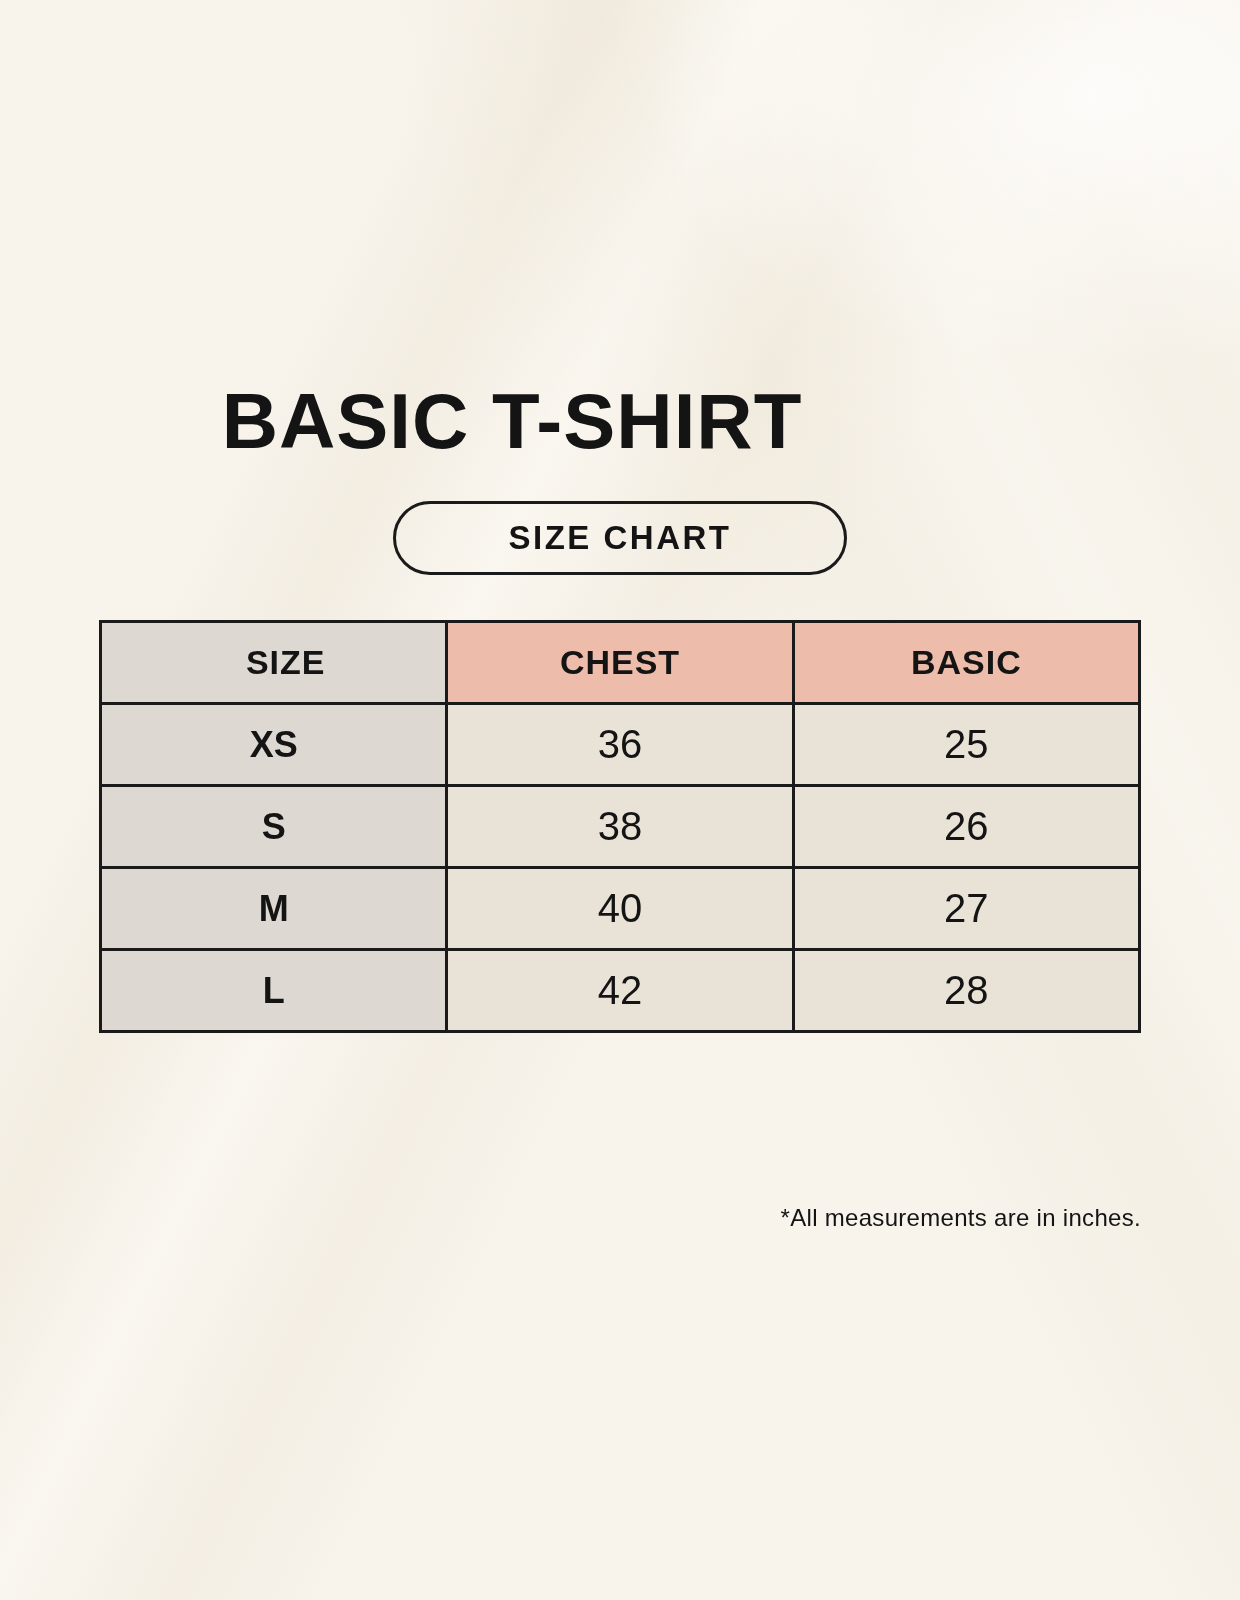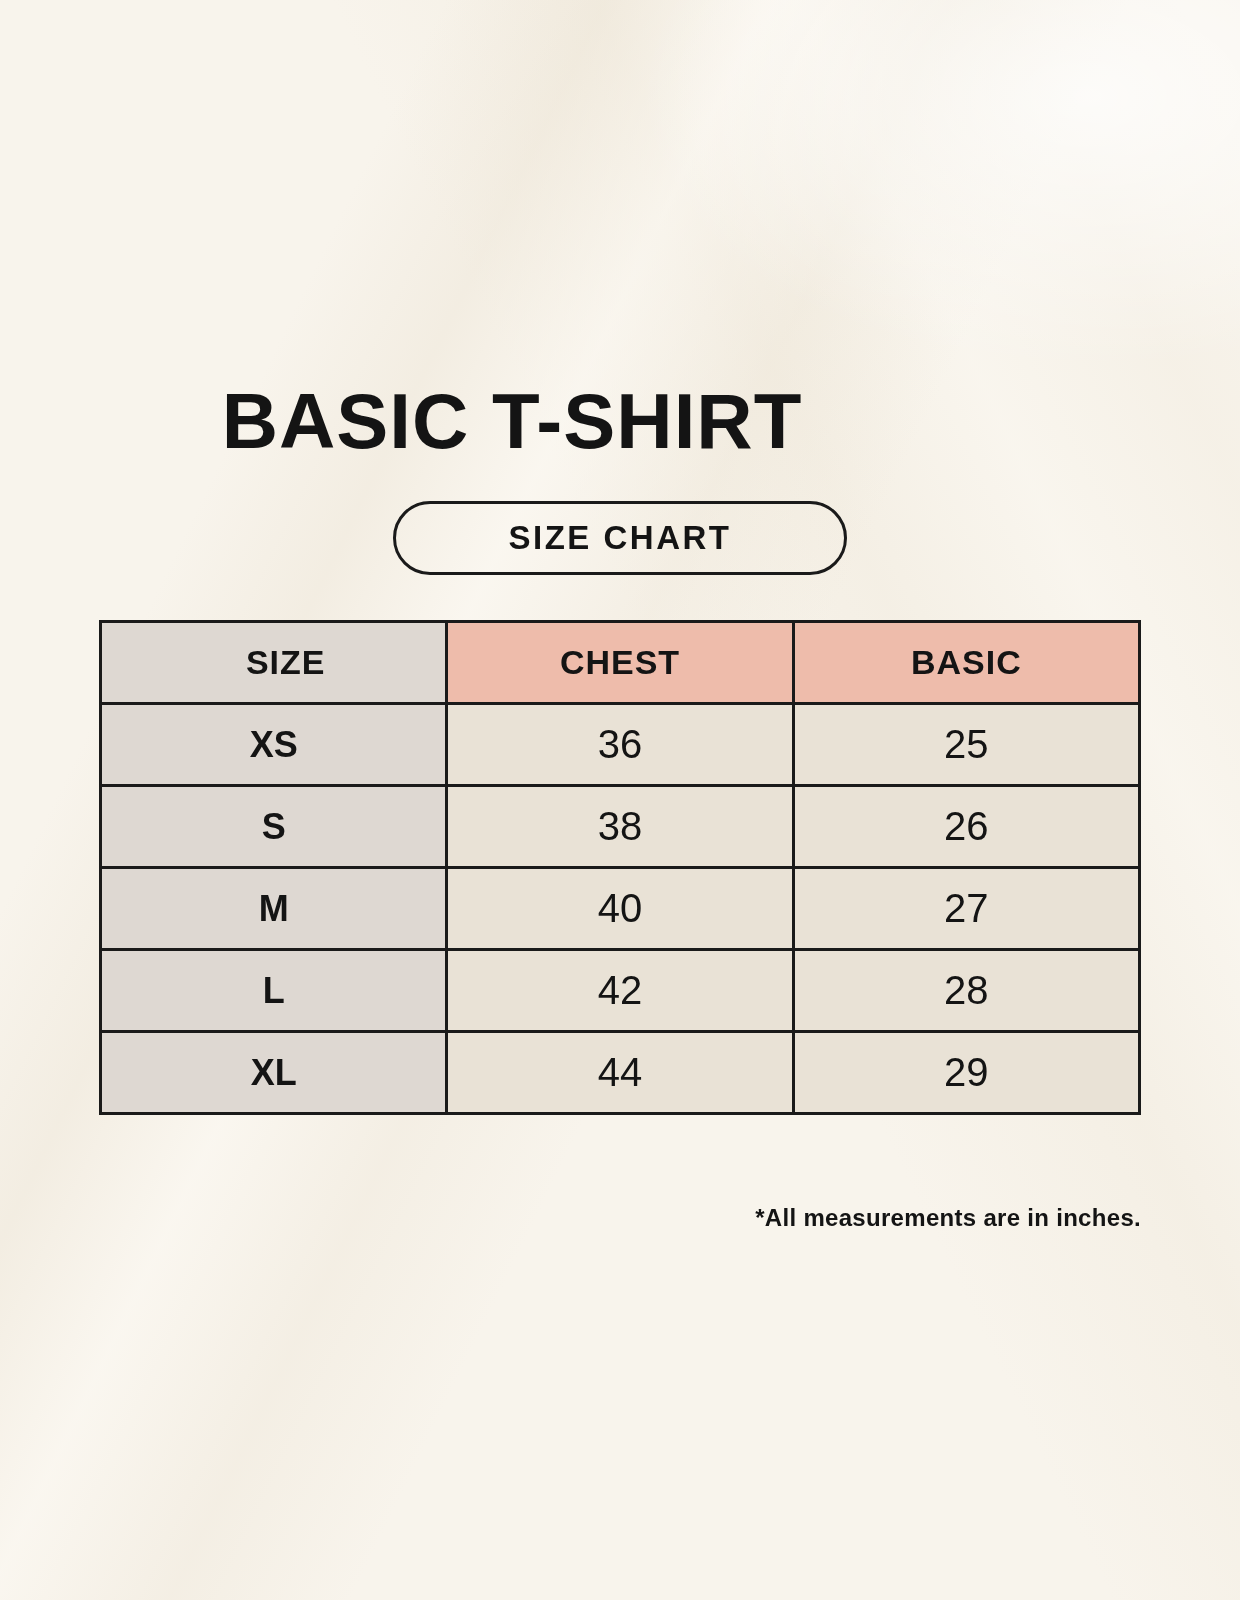--- a/index.html
+++ b/index.html
@@ -89,21 +89,21 @@
     font-size:40px;
     font-weight:400;
     background:var(--cell-cream);
   }
 
   .footnote{
     position:absolute;
     top:1204px;
     right:99px;
     font-size:24px;
-    font-weight:700;
+    font-weight:400;
     letter-spacing:0.3px;
     text-align:right;
   }
 </style>
 </head>
 <body>
 
 <div class="canvas">
 
   <h1 class="page-title">BASIC T-SHIRT</h1>
@@ -134,23 +134,18 @@
       <tr>
         <th>M</th>
         <td>40</td>
         <td>27</td>
       </tr>
       <tr>
         <th>L</th>
         <td>42</td>
         <td>28</td>
       </tr>
-      <tr>
-        <th>XL</th>
-        <td>44</td>
-        <td>29</td>
-      </tr>
     </tbody>
   </table>
 
   <div class="footnote">*All measurements are in inches.</div>
 
 </div>
 
 </body></html>

